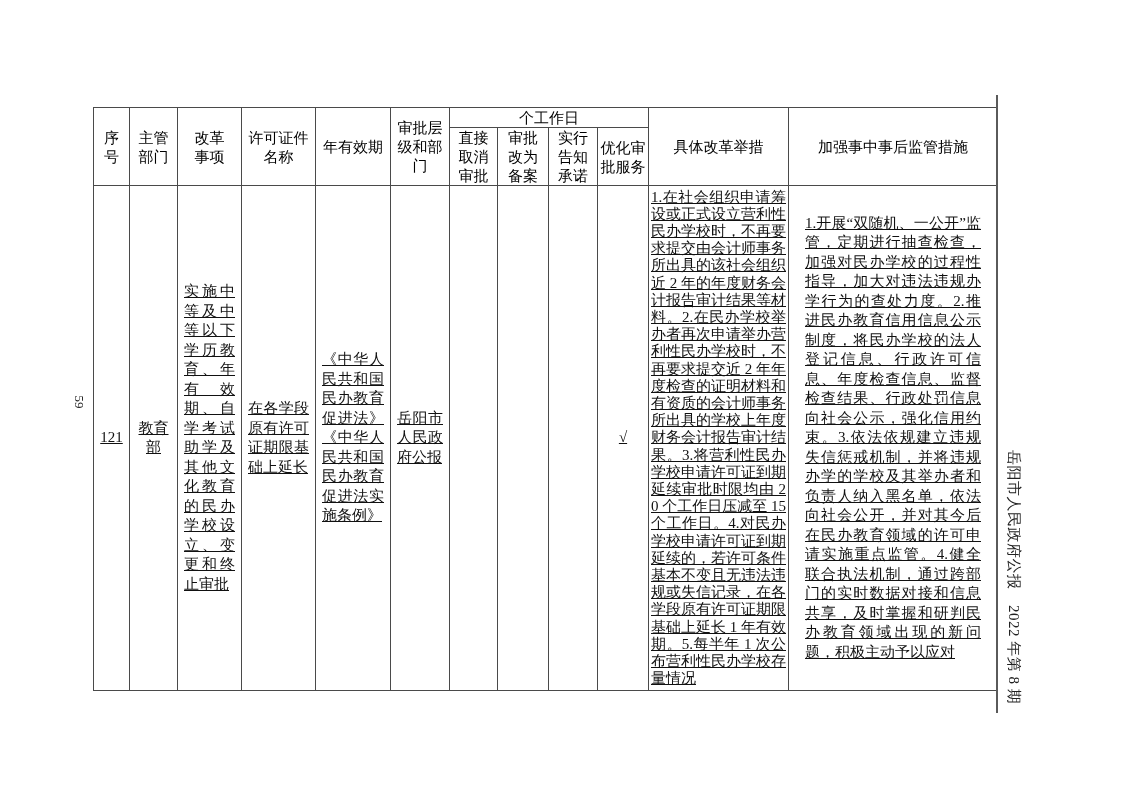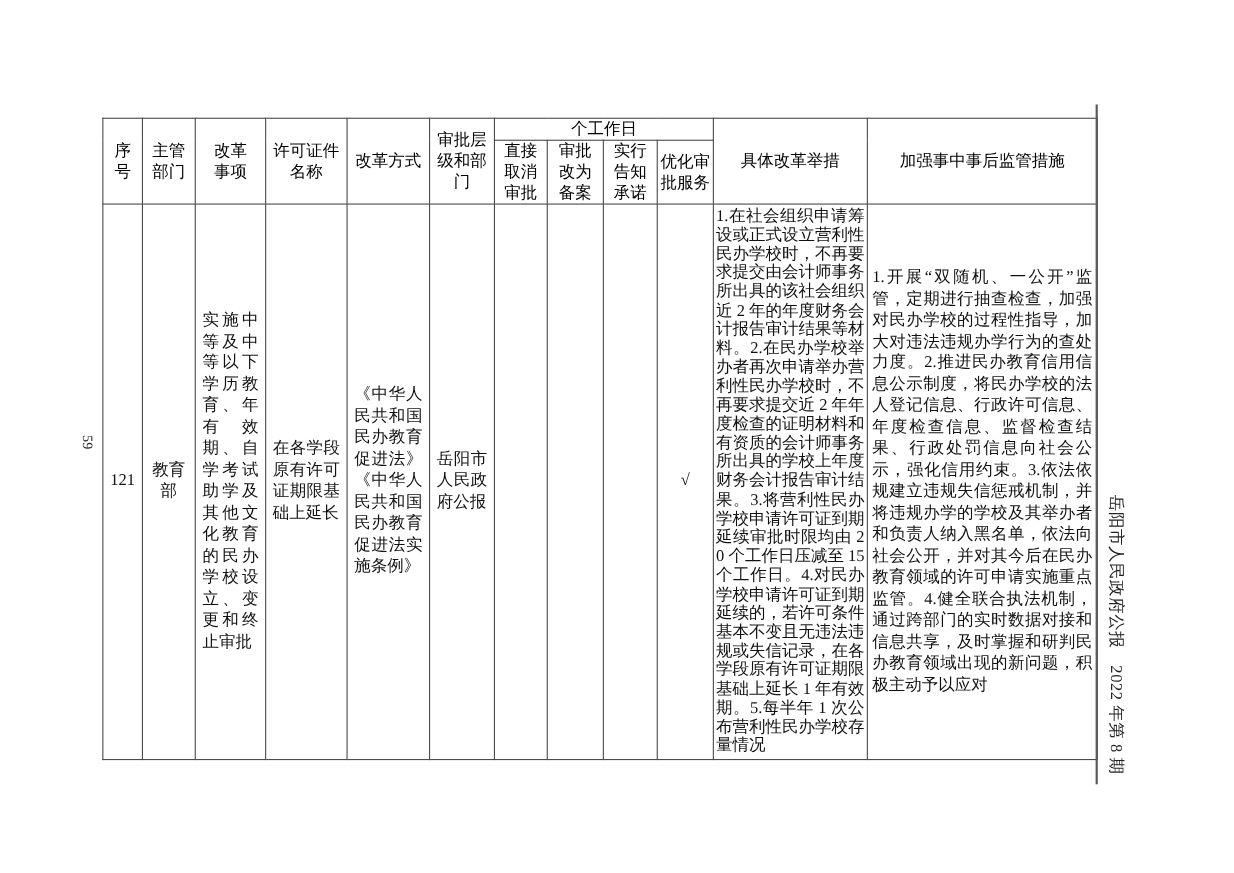--- a/index.html
+++ b/index.html
@@ -38,24 +38,25 @@
   tr.hrow2 { height:57px; }
   tr.brow  { height:505px; }
   td.cell {
     font-size:15px;
     line-height:19.5px;
     text-align:justify;
     text-align-last:left;
     word-break:break-all;
     padding:2px 6px;
     white-space:pre-line;
+    text-decoration:underline;
   }
   td.center { text-align:center; text-align-last:center; }
   td.measures    { padding:2px 2px; line-height:17.2px; }
-  td.supervision { padding:2px 4px; line-height:19.5px; }
+  td.supervision { padding:2px 16px; line-height:19.5px; }
   td.check { text-align:center; text-align-last:center; font-size:15px; }
   
   .page-number {
     position:absolute; left:64px; top:394px;
     width:30px; height:16px;
     font-size:13px; text-align:center; line-height:16px;
     transform:rotate(90deg);
     color:#222;
   }
   .side-rule {
@@ -98,21 +99,21 @@
     <thead>
       <tr class="hrow1">
         <th rowspan="2">序
 号</th>
         <th rowspan="2">主管
 部门</th>
         <th rowspan="2">改革
 事项</th>
         <th rowspan="2">许可证件
 名称</th>
-        <th rowspan="2">改革方式</th>
+        <th rowspan="2">年有效期</th>
         <th rowspan="2">审批层
 级和部
 门</th>
         <th colspan="4">个工作日</th>
         <th rowspan="2">具体改革举措</th>
         <th rowspan="2">加强事中事后监管措施</th>
       </tr>
       <tr class="hrow2">
         <th>直接
 取消

